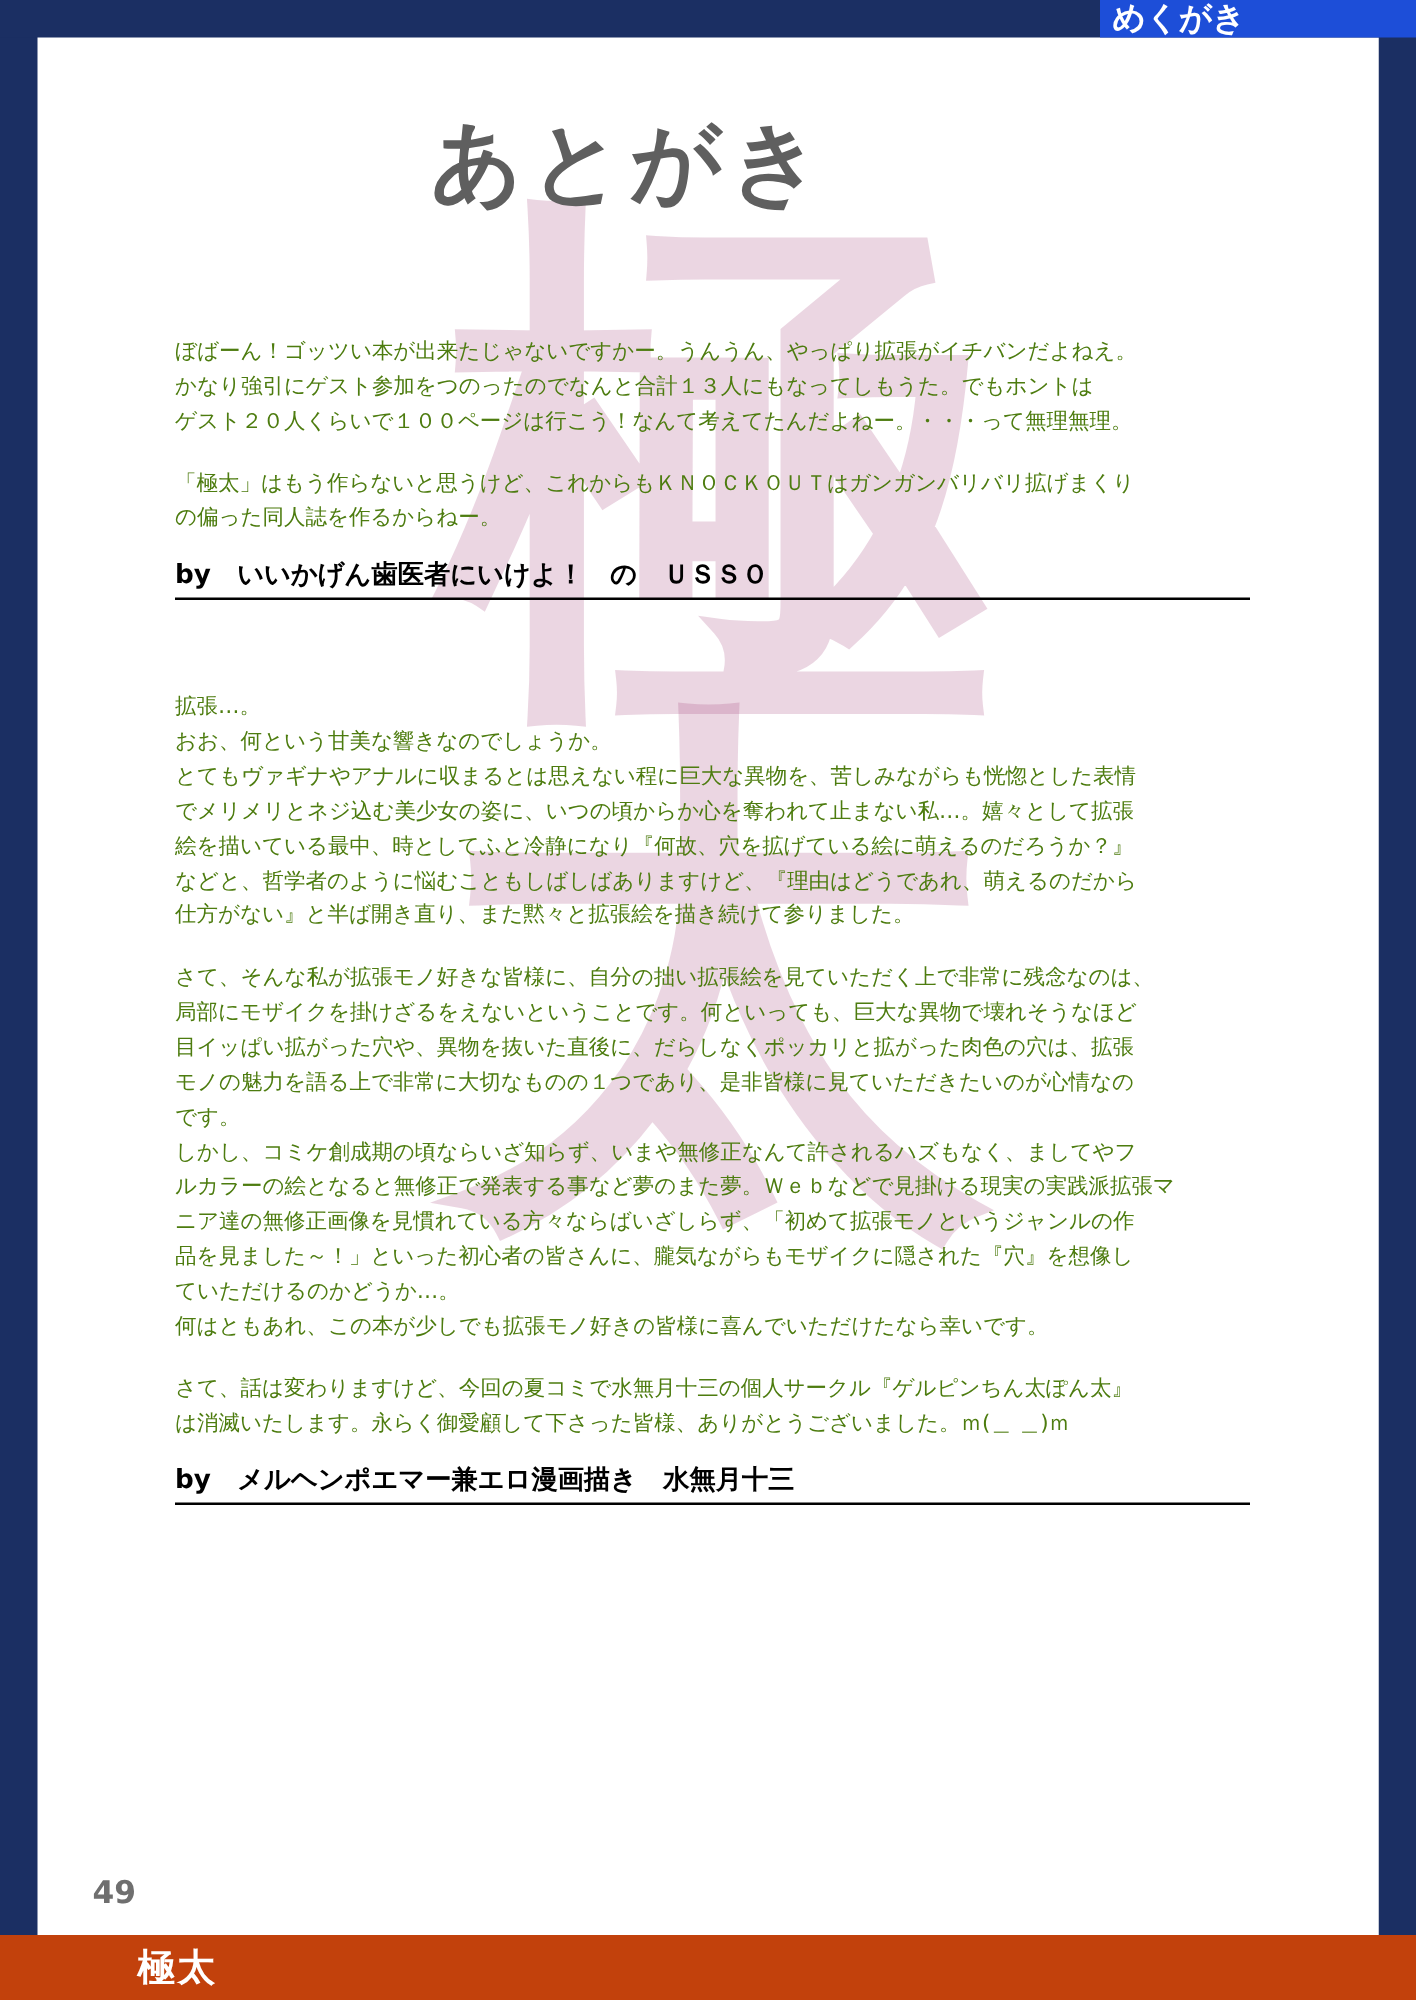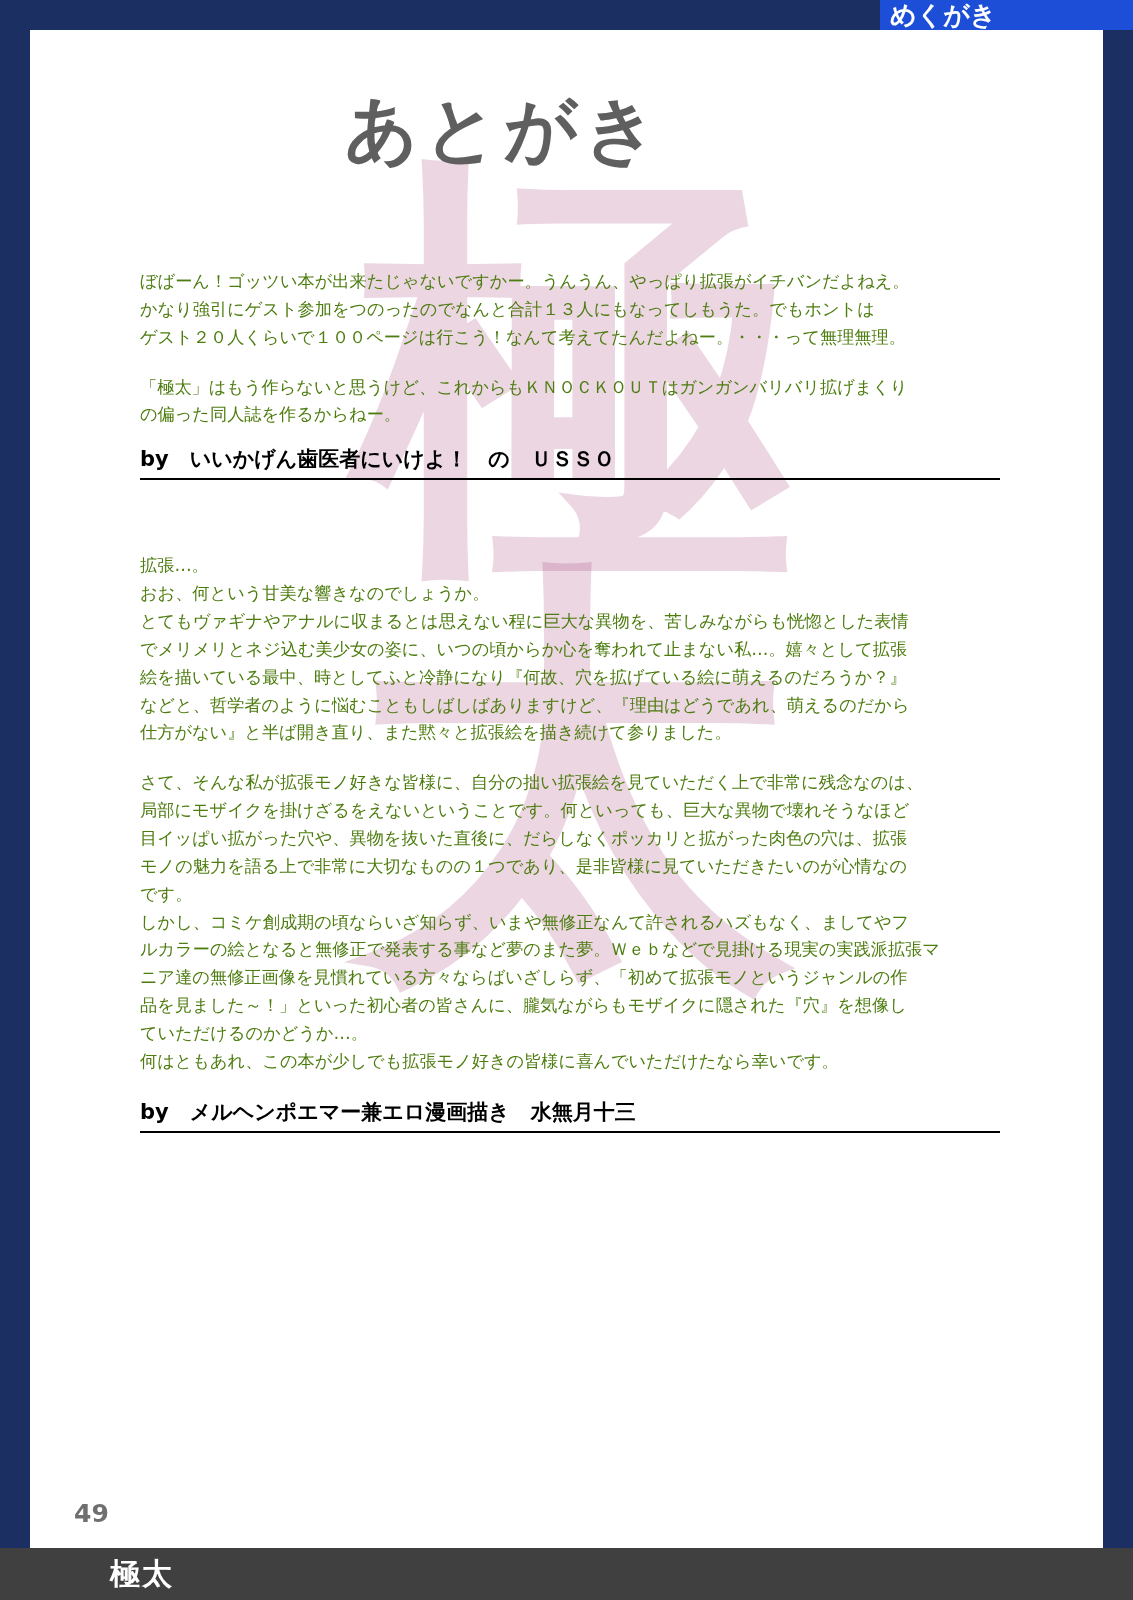--- a/index.html
+++ b/index.html
@@ -52,21 +52,21 @@
     box-sizing: border-box;
     overflow: hidden;
     white-space: nowrap;
   }
   .footer-band {
     position: absolute;
     left: 0px;
     bottom: 0px;
     width: 1133px;
     height: 52px;
-    background: #404040;
+    background: #c2410c;
     color: #ffffff;
   }
   .footer-title {
     position: absolute;
     left: 110px;
     top: 6px;
     font-size: 30px;
     font-weight: bold;
     letter-spacing: 2px;
     white-space: nowrap;
@@ -181,20 +181,22 @@
 局部にモザイクを掛けざるをえないということです。何といっても、巨大な異物で壊れそうなほど
 目イッぱい拡がった穴や、異物を抜いた直後に、だらしなくポッカリと拡がった肉色の穴は、拡張
 モノの魅力を語る上で非常に大切なものの１つであり、是非皆様に見ていただきたいのが心情なの
 です。
 しかし、コミケ創成期の頃ならいざ知らず、いまや無修正なんて許されるハズもなく、ましてやフ
 ルカラーの絵となると無修正で発表する事など夢のまた夢。Ｗｅｂなどで見掛ける現実の実践派拡張マ
 ニア達の無修正画像を見慣れている方々ならばいざしらず、「初めて拡張モノというジャンルの作
 品を見ました～！」といった初心者の皆さんに、朧気ながらもモザイクに隠された『穴』を想像し
 ていただけるのかどうか…。
 何はともあれ、この本が少しでも拡張モノ好きの皆様に喜んでいただけたなら幸いです。</p>
+      <p class="para tight">さて、話は変わりますけど、今回の夏コミで水無月十三の個人サークル『ゲルピンちん太ぽん太』
+は消滅いたします。永らく御愛顧して下さった皆様、ありがとうございました。ｍ(＿ ＿)ｍ</p>
       <div class="byline">by　メルヘンポエマー兼エロ漫画描き　水無月十三</div>
     </div>
 
   </div>
 
   <div class="page-number">49</div>
 
   <div class="footer-band">
     <div class="footer-title">極太</div>
   </div>

